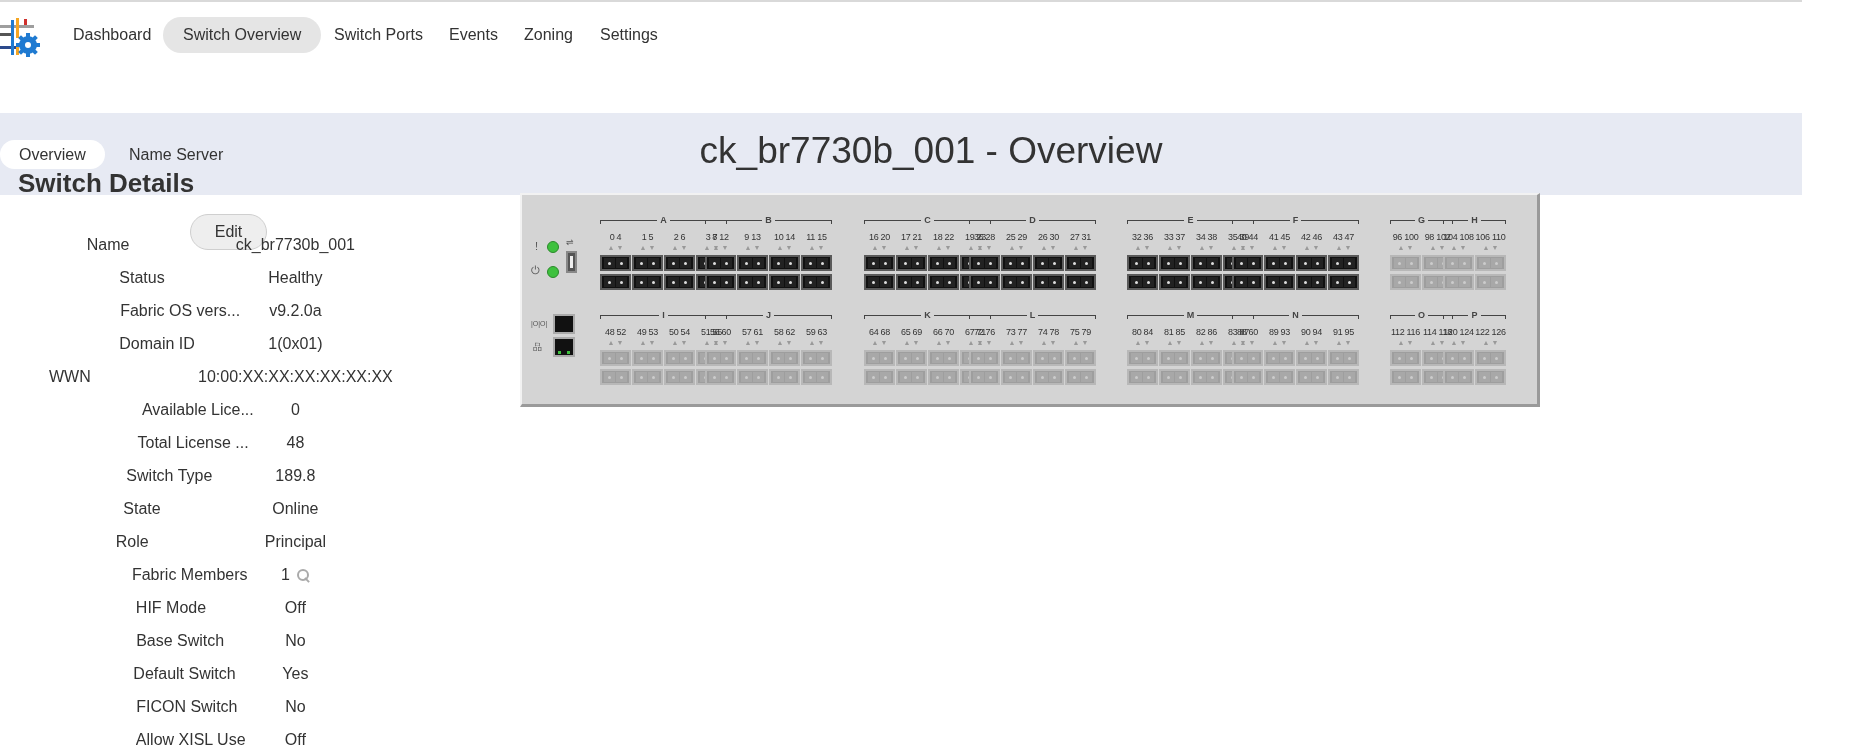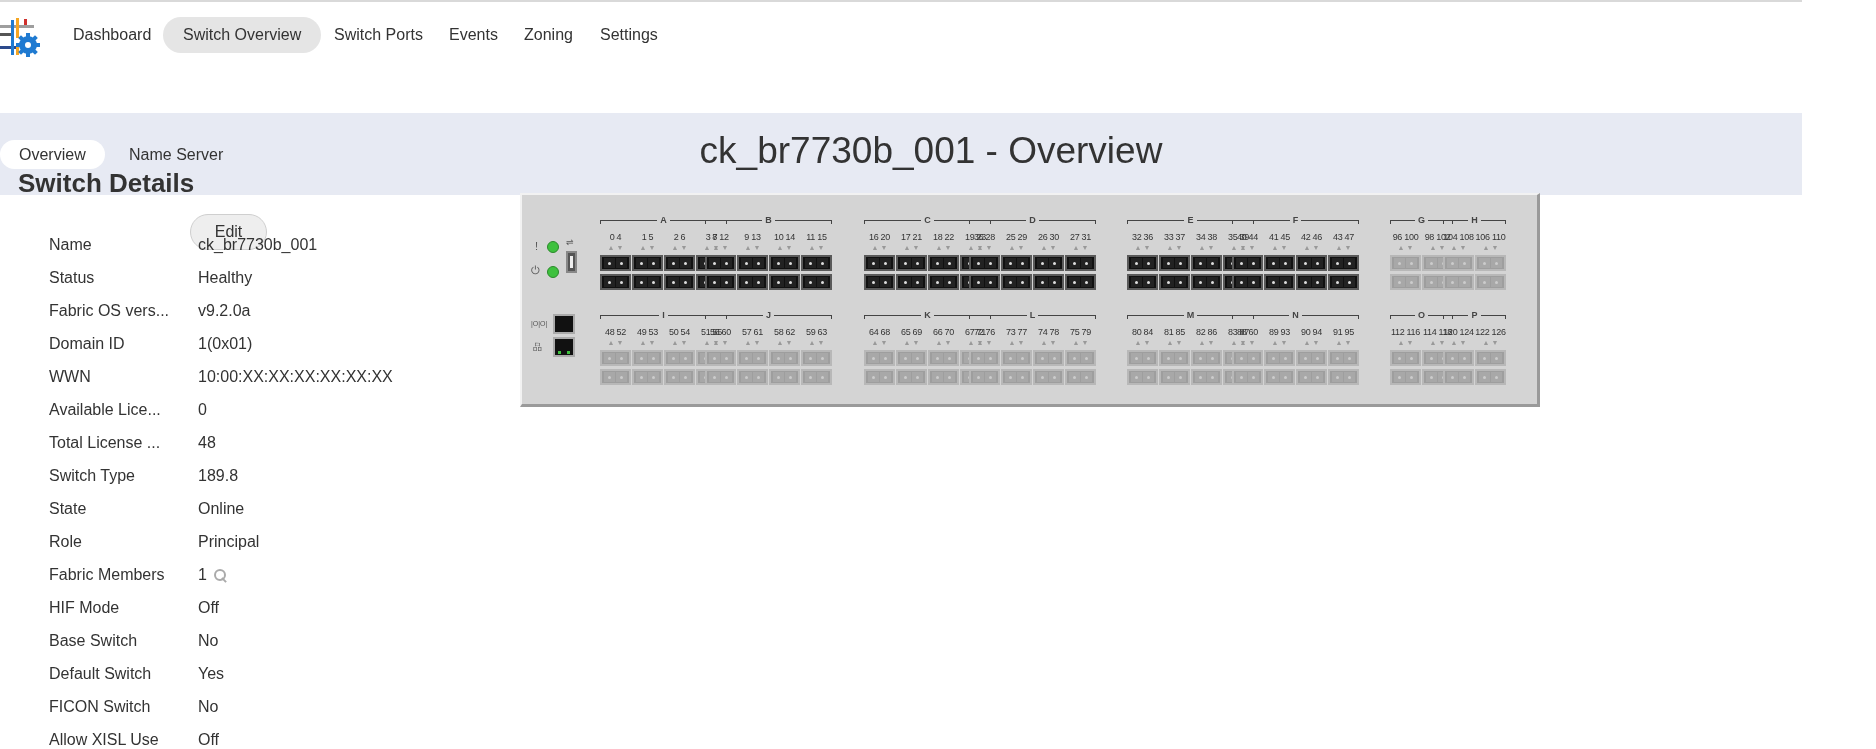--- a/index.html
+++ b/index.html
@@ -15,21 +15,21 @@
   .subtab { position: absolute; top: 27px; height: 29px; line-height: 29px; font-size: 16px; color: #333;
     padding: 0 19px; border-radius: 15px; cursor: pointer; }
   .subtab.active { background: #fff; }
   .page-title { position: absolute; left: 0; right: 0; top: 17px; text-align: center; font-size: 37px;
     color: #333; font-weight: 300; padding-left: 60px; }
   .details-title { position: absolute; left: 18px; top: 168px; font-size: 26px; color: #333; font-weight: bold; }
   .edit-btn { position: absolute; left: 190px; top: 166px; width: 77px; height: 36px; border-radius: 18px;
     background: #eeeeee; border: 1px solid #cfcfcf; font-size: 16px; color: #333; text-align: center;
     line-height: 34px; cursor: pointer; margin-top: 48px; }
   .details { position: absolute; left: 49px; top: 228px; }
-  .drow { height: 33px; display: flex; align-items: center; font-size: 16px; }
+  .drow { height: 33px; display: flex; align-items: center; font-size: 16px; justify-content: center; }
   .dlabel { width: 149px; color: #333; white-space: nowrap; overflow: hidden; }
   .dvalue { color: #333; display: flex; align-items: center; }
   .mag { margin-left: 6px; width: 14px; height: 14px; position: relative; cursor: pointer; }
   .mag::before { content: ""; position: absolute; left: 1px; top: 1px; width: 8px; height: 8px;
     border: 2px solid #aaa; border-radius: 50%; }
   .mag::after { content: ""; position: absolute; left: 10px; top: 9px; width: 2px; height: 6px;
     background: #aaa; transform: rotate(-45deg); }
 
   
   .panel { position: absolute; left: 520px; top: 193px; width: 1020px; height: 214px; background: #d4d4d4;

